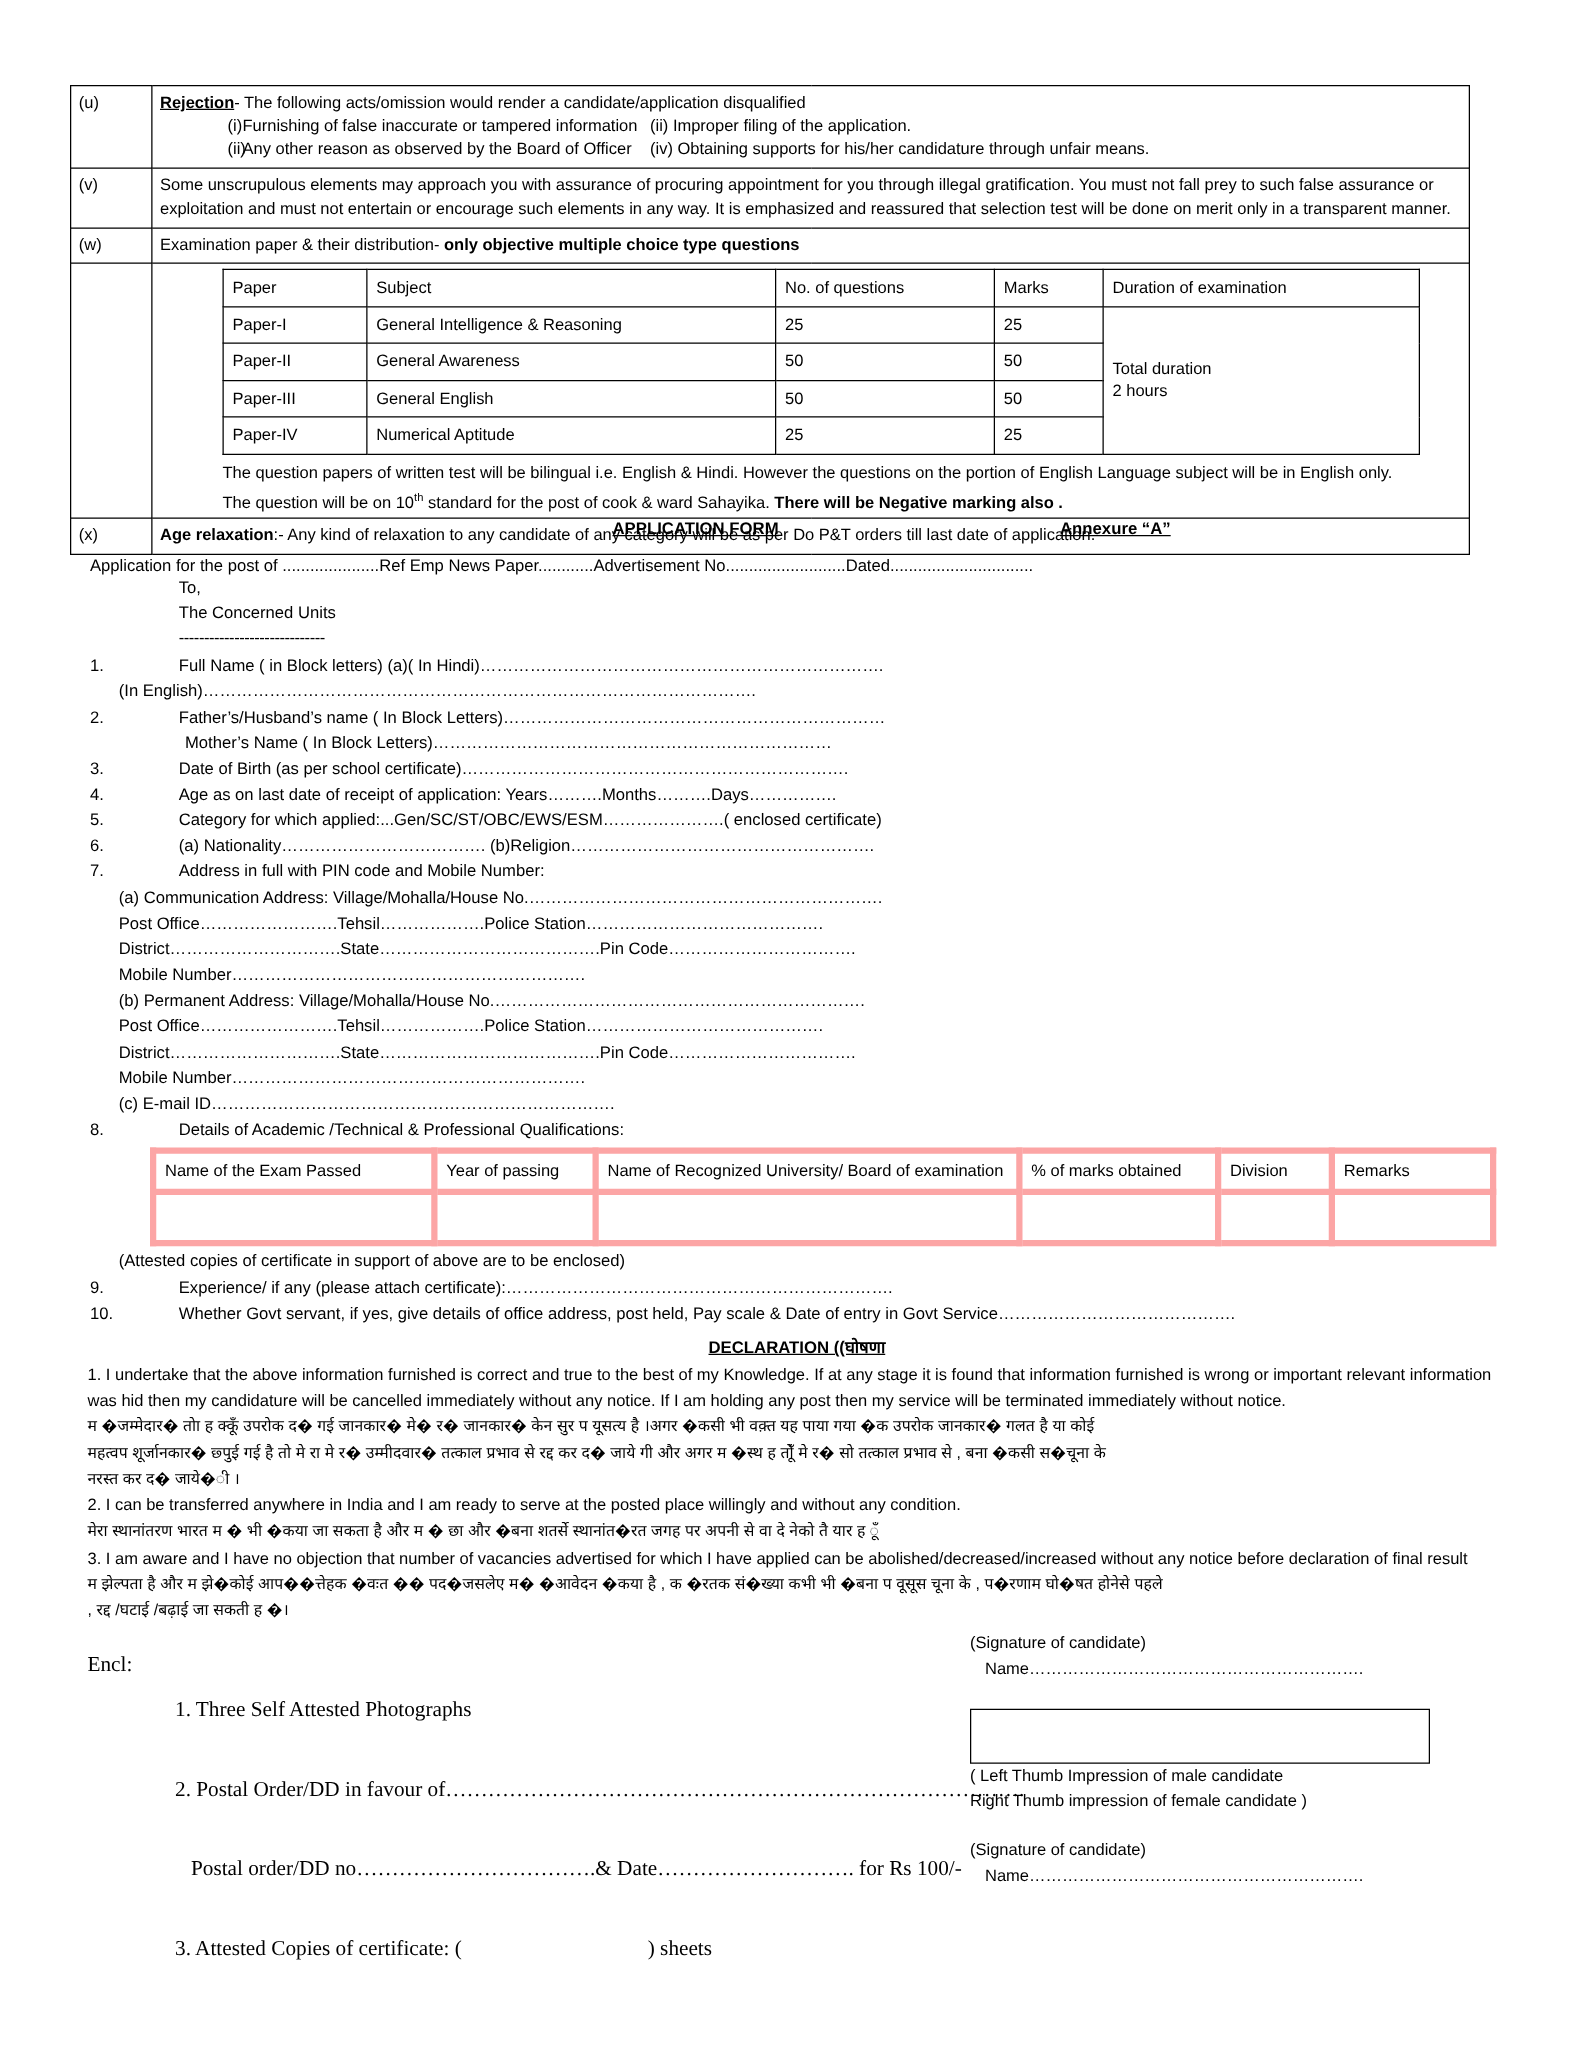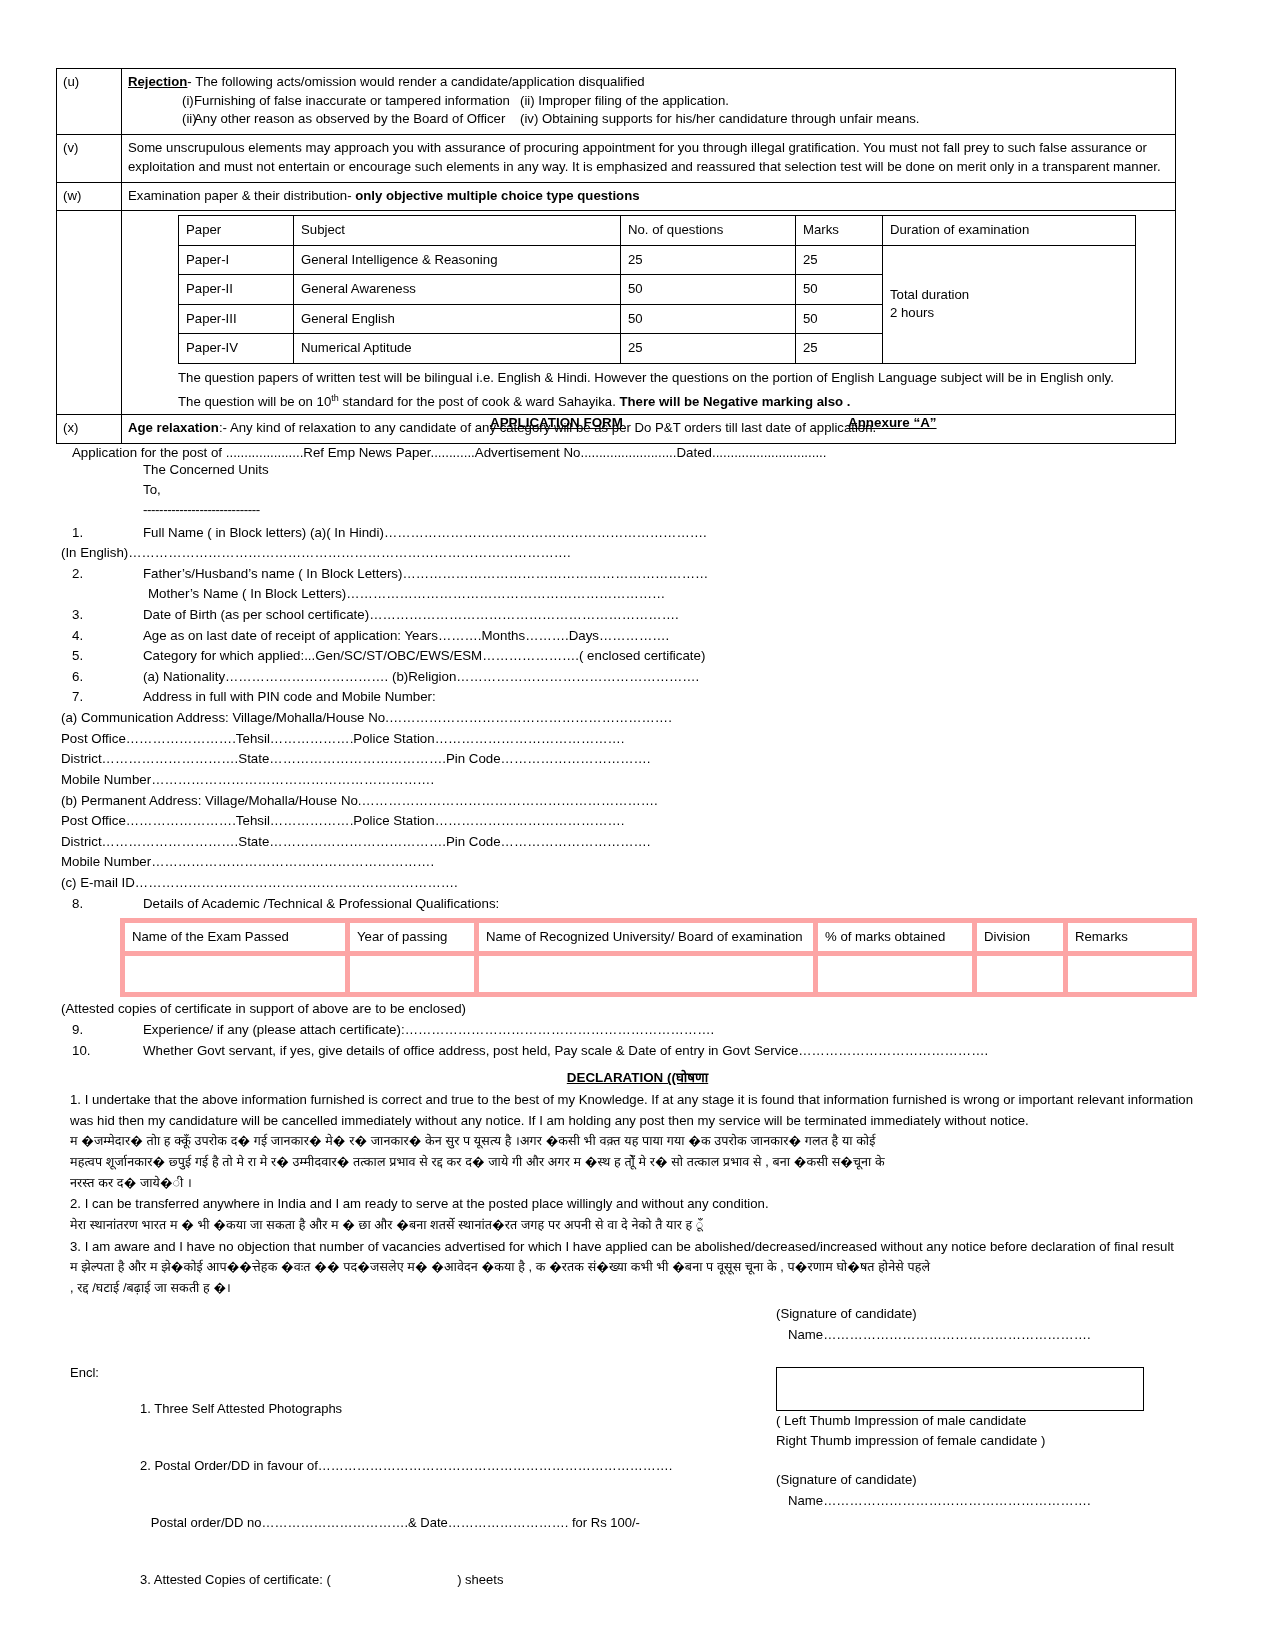--- a/index.html
+++ b/index.html
@@ -122,21 +122,21 @@
     padding-left: 143px;
     line-height: 1.55;
     font-size: 13.3px;
     min-height: 19px;
   }
   .item .num {
     position: absolute;
     left: 72px;
     top: 0;
   }
-  .sub { padding-left: 61px; line-height: 1.55; font-size: 13.3px; }
+  .sub { padding-left: 95px; line-height: 1.55; font-size: 13.3px; }
   .sub.ind { padding-left: 148px; }
 
   
   .photo-box {
     position: absolute;
     left: 866px;
     top: 503px;
     width: 164px;
     height: 148px;
     border: 1px solid #000;
@@ -205,23 +205,24 @@
     box-sizing: border-box;
     margin-top: 22px;
   }
   .thumb-cap { line-height: 1.5; font-size: 13.2px; }
   .sig2 { margin-top: 18px; }
 
   
   .encl {
     position: absolute;
     left: 70px;
-    top: 1362px;
-    font-size: 13px;
+    top: 1318px;
+    font-size: 17px;
     line-height: 1.62;
+    font-family: Liberation Serif, serif;
   }
   .encl .lbl { position: absolute; left: 0; top: 0; }
   .encl ul {
     list-style: none;
     margin: 0;
     padding: 0 0 0 70px;
   }
   .encl li { white-space: pre; margin-top: 36px; }
 </style>
 </head>
@@ -316,22 +317,22 @@
   <div class="af">
 
     <div class="af-titles">
       <div class="af-title">APPLICATION FORM</div>
       <div class="af-annex">Annexure “A”</div>
     </div>
 
     <div class="af-line1">Application for the post of .....................Ref Emp News Paper............Advertisement  No..........................Dated...............................</div>
 
     <div class="to-block">
+      <div>To,</div>
       <div>The Concerned Units</div>
-      <div>To,</div>
       <div class="dashline">-----------------------------</div>
     </div>
 
     <div class="items">
 
       <div class="item">
         <span class="num">1.</span>
         <span>Full Name  ( in Block letters) (a)( In Hindi)……………………………………………………………….</span>
       </div>
       <div class="sub"> (In English)……………………………………………………………………………………….</div>

